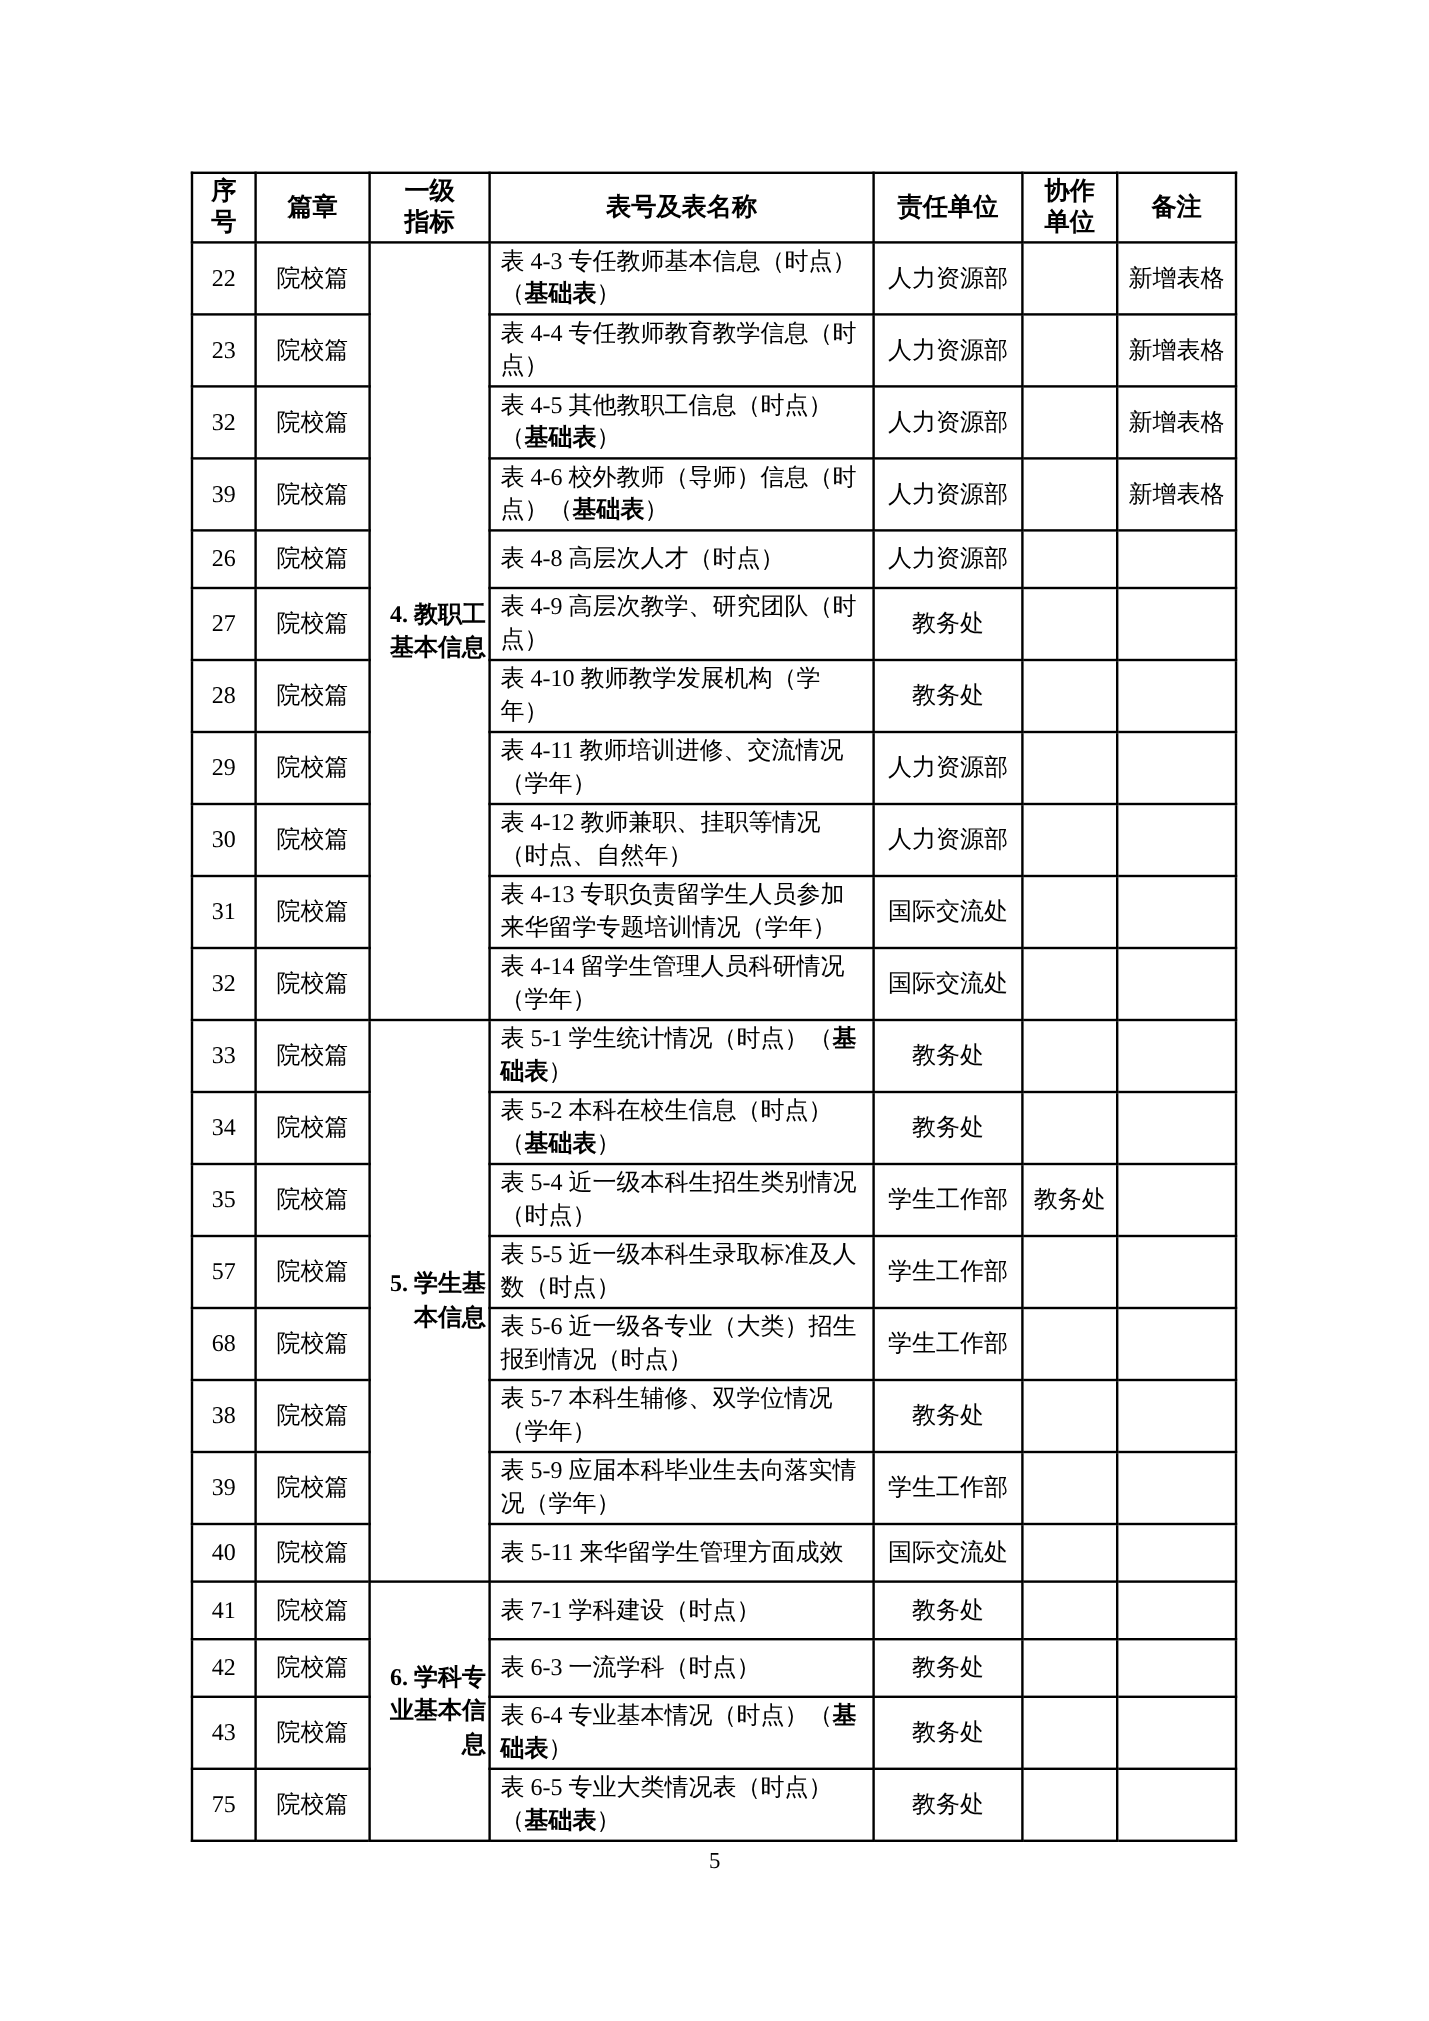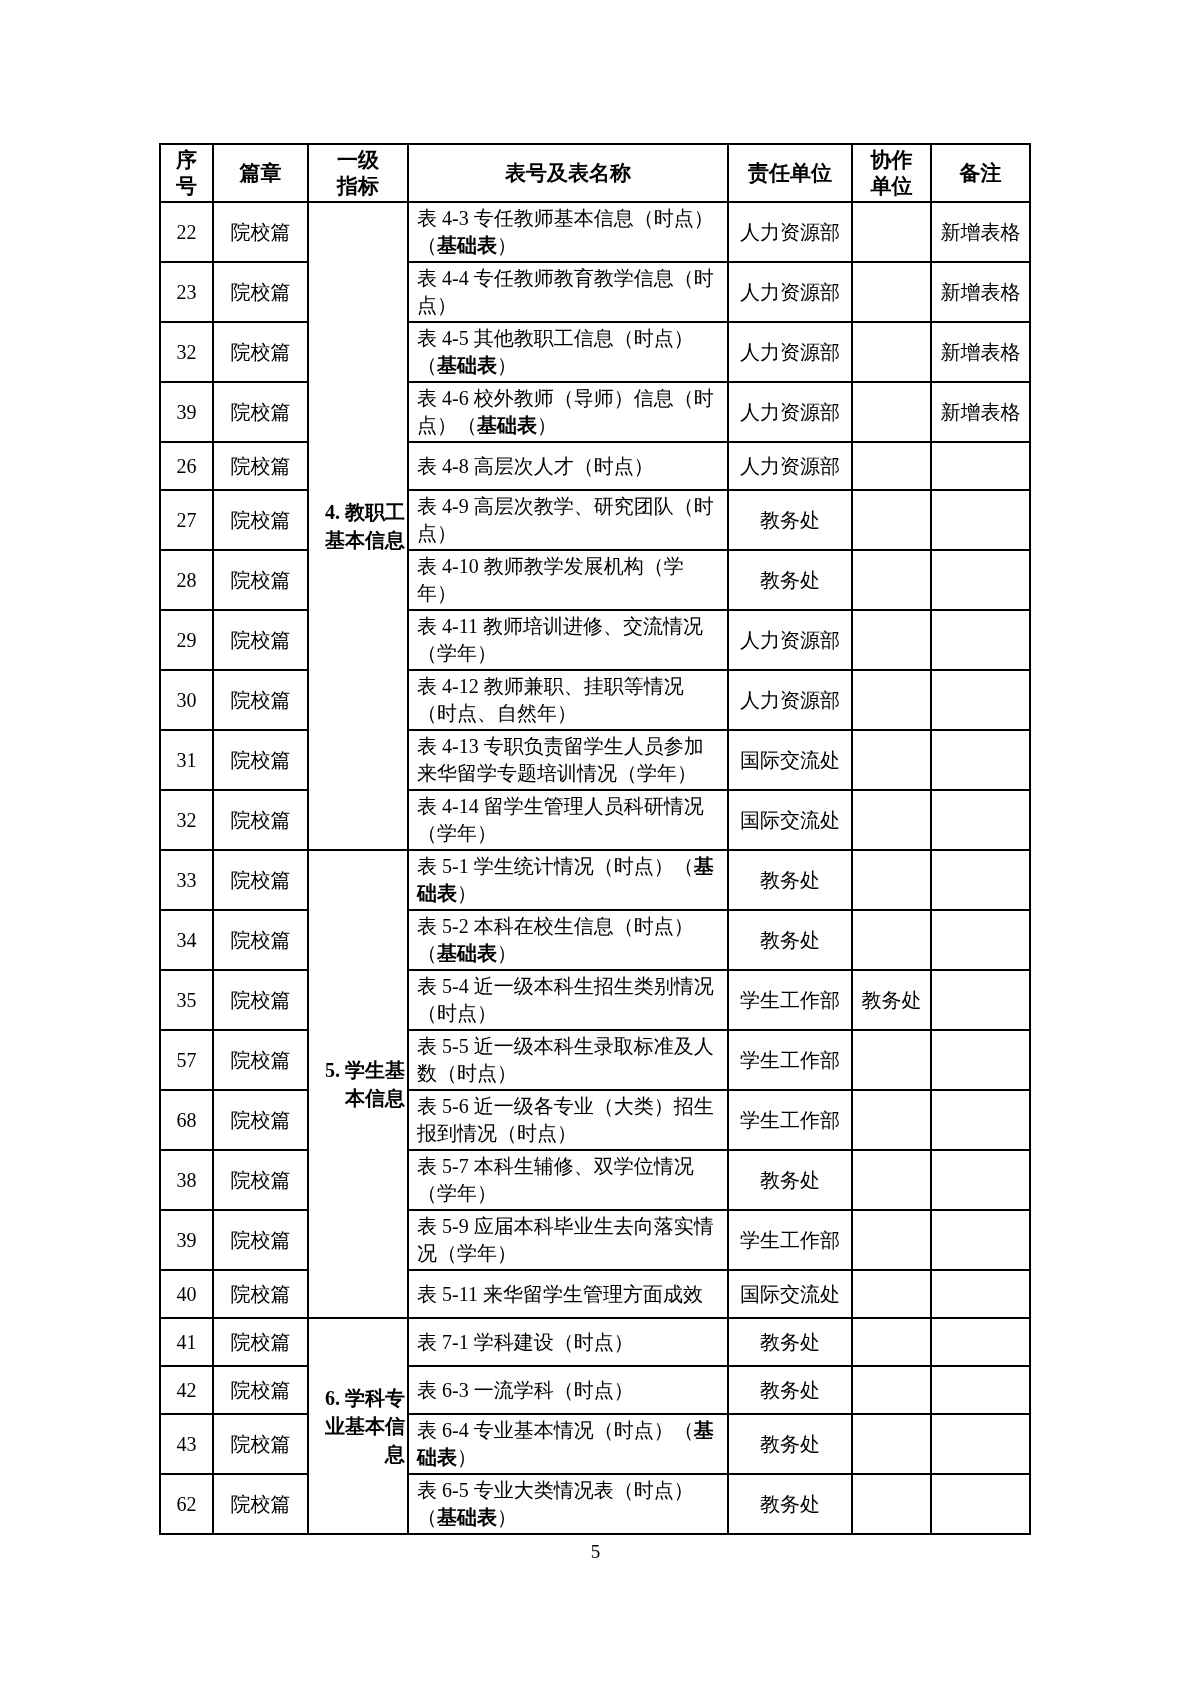--- a/index.html
+++ b/index.html
@@ -280,21 +280,21 @@
   </tr>
         <tr>
     <td class="cell c-no">43</td>
     <td class="cell c-chapter">院校篇</td>
     <td class="cell c-name"><span class="n-pre">表 6-4 专业基本情况（时点）（</span><span class="n-bold">基础表</span><span class="n-post">）</span></td>
     <td class="cell c-owner">教务处</td>
     <td class="cell c-collab"></td>
     <td class="cell c-note"></td>
   </tr>
         <tr>
-    <td class="cell c-no">62</td>
+    <td class="cell c-no">75</td>
     <td class="cell c-chapter">院校篇</td>
     <td class="cell c-name"><span class="n-pre">表 6-5 专业大类情况表（时点）（</span><span class="n-bold">基础表</span><span class="n-post">）</span></td>
     <td class="cell c-owner">教务处</td>
     <td class="cell c-collab"></td>
     <td class="cell c-note"></td>
   </tr>
       </tbody>
   </table>
 
   <div class="page-number">5</div>

